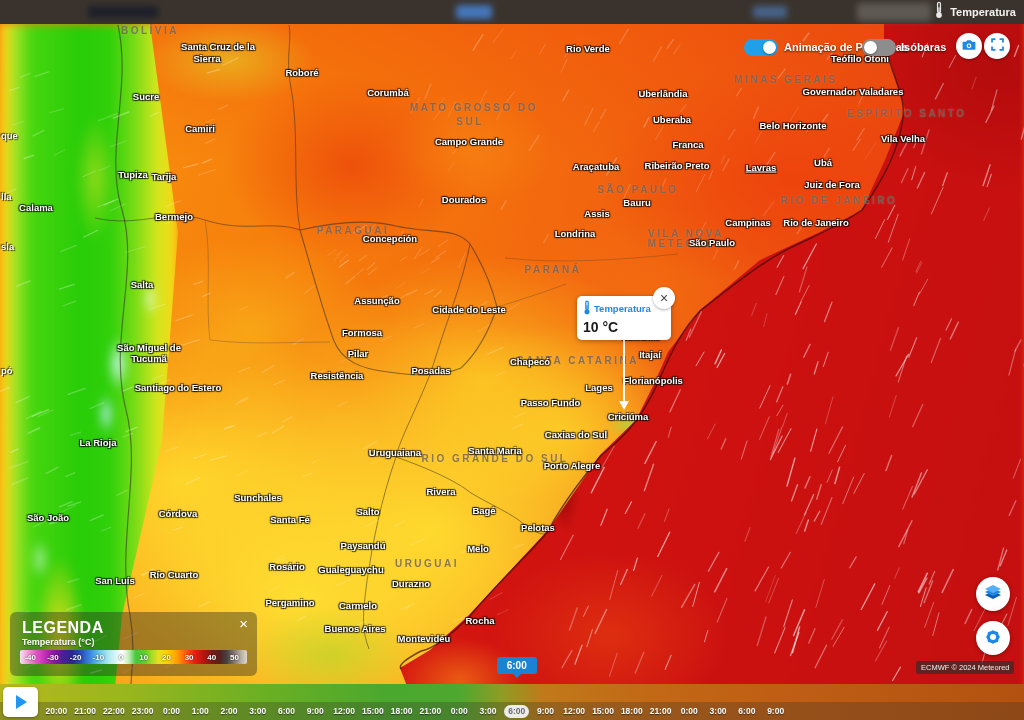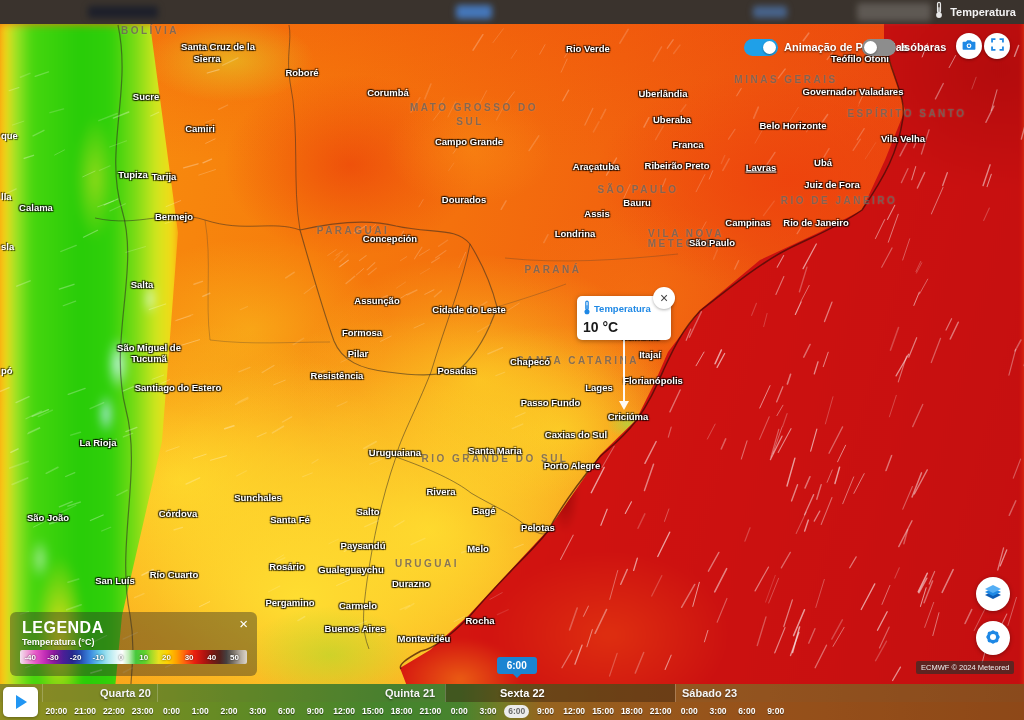--- a/index.html
+++ b/index.html
@@ -585,21 +585,21 @@
         <div class="city" style="left: 495px; top: 450px;">Santa Maria</div>
         <div class="city" style="left: 572px; top: 465px;">Porto Alegre</div>
         <div class="city" style="left: 576px; top: 434px;">Caxias do Sul</div>
         <div class="city" style="left: 538px; top: 402px; padding-left: 25px;">Passo Fundo</div>
         <div class="city" style="left: 599px; top: 387px;">Lages</div>
         <div class="city" style="left: 530px; top: 361px;">Chapecó</div>
         <div class="city" style="left: 628px; top: 416px;">Criciúma</div>
         <div class="city" style="left: 653px; top: 380px;">Florianópolis</div>
         <div class="city" style="left: 650px; top: 354px;">Itajaí</div>
         <div class="city" style="left: 641px; top: 336px;">Joinville</div>
-        <div class="city" style="left: 431px; top: 370px; margin-left: 26px;">Posadas</div>
+        <div class="city" style="left: 431px; top: 370px;">Posadas</div>
         <div class="city" style="left: 337px; top: 375px;">Resistência</div>
         <div class="city" style="left: 358px; top: 353px;">Pilar</div>
         <div class="city" style="left: 362px; top: 332px;">Formosa</div>
         <div class="city" style="left: 377px; top: 300px;">Assunção</div>
         <div class="city" style="left: 469px; top: 309px;">Cidade do Leste</div>
         <div class="city" style="left: 390px; top: 238px;">Concepción</div>
         <div class="city" style="left: 464px; top: 199px;">Dourados</div>
         <div class="city" style="left: 469px; top: 141px;">Campo Grande</div>
         <div class="city" style="left: 388px; top: 92px;">Corumbá</div>
         <div class="city" style="left: 302px; top: 72px;">Roboré</div>
@@ -742,30 +742,20 @@
         <circle cx="10" cy="10" r="3" fill="#fff"></circle>
       </svg>
     </span>
   </button>
 
   <div id="attribution">ECMWF © 2024 Meteored</div>
 
   <div id="timebadge" style="left: 496.705px;">6:00</div>
 
   <div id="timeline">
-    <div id="dayrow">
-        <div class="dayband" style="left: 42px; width: 115.08px;"></div>
-        <div class="daylabel" style="left: 100px;">Quarta 20</div>
-        <div class="dayband" style="left: 157.08px; width: 287.7px;"></div>
-        <div class="daylabel" style="left: 385px;">Quinta 21</div>
-        <div class="dayband current" style="left: 444.78px; width: 230.16px;"></div>
-        <div class="daylabel current" style="left: 500px;">Sexta 22</div>
-        <div class="dayband" style="left: 674.94px; width: 349.06px;"></div>
-        <div class="daylabel" style="left: 682px;">Sábado 23</div>
-      </div>
     <div id="hourrow">
         <div class="hourcell" style="left: 42px; width: 28.77px;">20:00</div>
         <div class="hourcell" style="left: 70.77px; width: 28.77px;">21:00</div>
         <div class="hourcell" style="left: 99.54px; width: 28.77px;">22:00</div>
         <div class="hourcell" style="left: 128.31px; width: 28.77px;">23:00</div>
         <div class="hourcell" style="left: 157.08px; width: 28.77px;">0:00</div>
         <div class="hourcell" style="left: 185.85px; width: 28.77px;">1:00</div>
         <div class="hourcell" style="left: 214.62px; width: 28.77px;">2:00</div>
         <div class="hourcell" style="left: 243.39px; width: 28.77px;">3:00</div>
         <div class="hourcell" style="left: 272.16px; width: 28.77px;">6:00</div>

